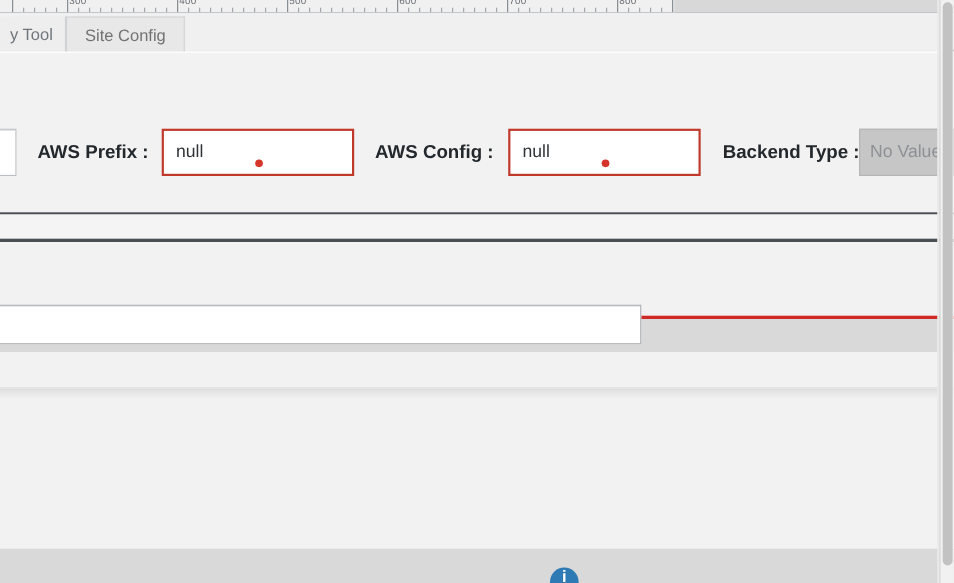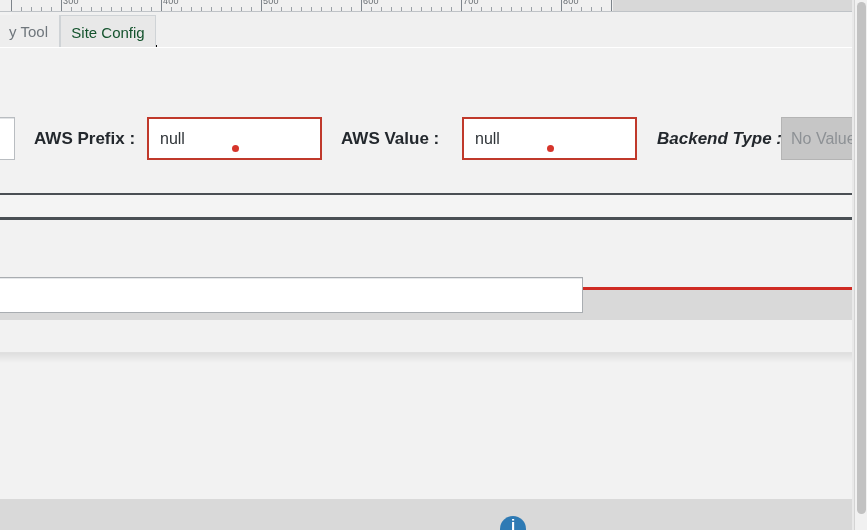--- a/index.html
+++ b/index.html
@@ -91,23 +91,23 @@
   .tab.tab-cut {
     left: -34px;
     width: 82px;
     padding-left: 10px;
     border-left: none;
     justify-content: flex-end;
     padding-right: 11px;
   }
   .tab.tab-active {
     left: 48px;
-    width: 96px;
+    width: 108px;
     background: #e8e8e8;
-    color: #14532d;
+    color: #737373;
     border-top: 1px solid #cfd3d6;
   }
   .tab-rest {
     position: absolute;
     left: 145px; top: 3px;
     width: 722px; height: 33px;
     background: #f0f0f0;
   }
 
   
@@ -387,27 +387,27 @@
     <div class="form-row">
 
       <div class="field-plain" style="left:-18px; width:33px;"></div>
 
       <div class="label" style="left:34px; top:0;">AWS Prefix :</div>
       <div class="field" style="left:147px; width:175px;">
         <span>null</span>
         <span class="reddot"></span>
       </div>
 
-      <div class="label" style="left:341px; top:0;">AWS Value :</div>
+      <div class="label" style="left:341px; top:0;">AWS Config :</div>
       <div class="field" style="left:462px; width:175px;">
         <span>null</span>
         <span class="reddot"></span>
       </div>
 
-      <div class="label" style="left:657px; top:0;font-style:italic;">Backend Type :</div>
+      <div class="label" style="left:657px; top:0;">Backend Type :</div>
       <div class="field-disabled" style="left:781px; width:86px;">
         <span>No Value</span>
       </div>
 
     </div>
   </div>
 
   <div class="sep sep-dark-a"></div>
   <div class="band-mid"></div>
   <div class="sep sep-dark-b"></div>

